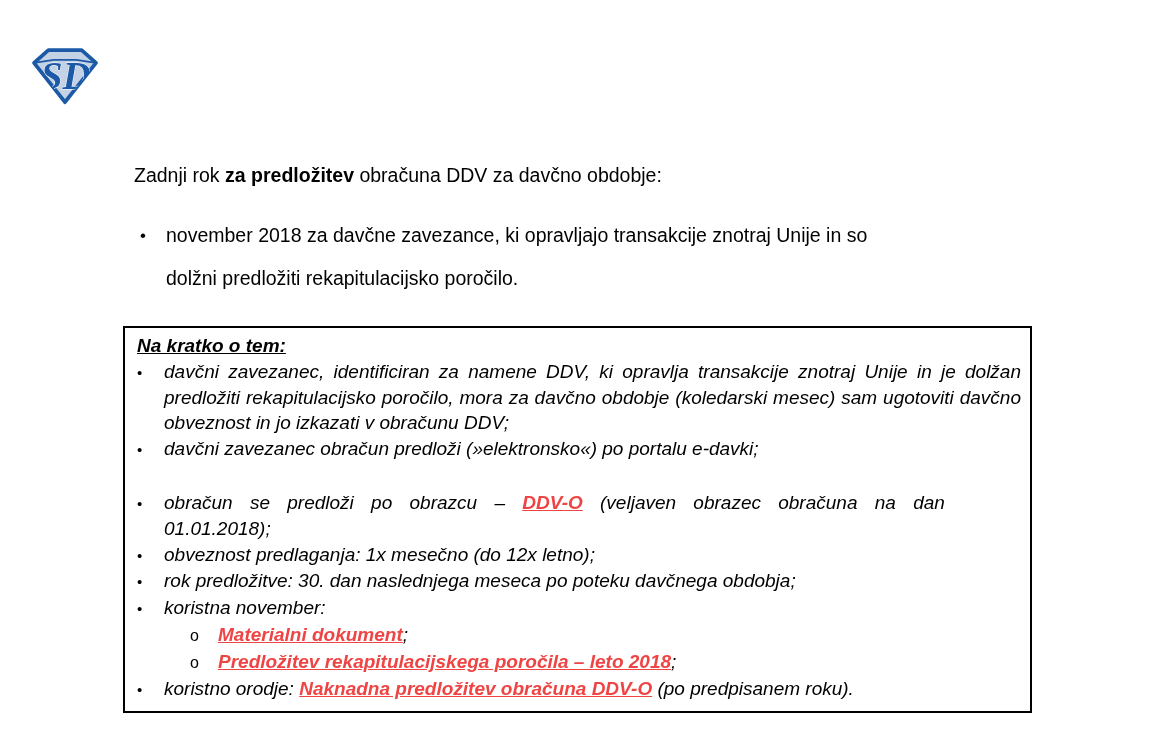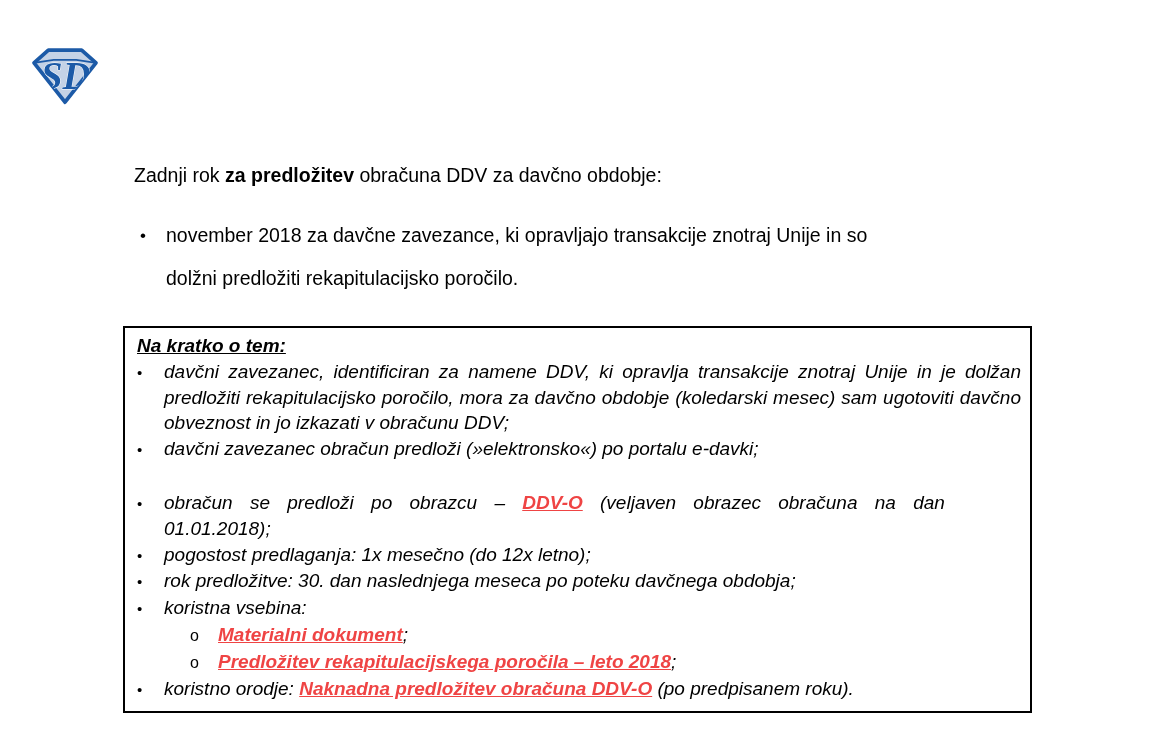--- a/index.html
+++ b/index.html
@@ -92,31 +92,31 @@
 
     <div class="spacer"></div>
 
     <div class="bitem">
       <span class="bmarker">•</span>
       <span class="itext"><span class="stretch"><span>obračun se predloži po obrazcu – </span><a class="doclink">DDV-O</a><span> (veljaven obrazec obračuna na dan</span></span><br><span>01.01.2018);</span></span>
     </div>
 
     <div class="bitem">
       <span class="bmarker">•</span>
-      <span class="itext">pogostost predlaganja: 1x mesečno (do 12x letno);</span>
+      <span class="itext">obveznost predlaganja: 1x mesečno (do 12x letno);</span>
     </div>
 
     <div class="bitem">
       <span class="bmarker">•</span>
       <span class="itext">rok predložitve: 30. dan naslednjega meseca po poteku davčnega obdobja;</span>
     </div>
 
     <div class="bitem">
       <span class="bmarker">•</span>
-      <span class="itext">koristna vsebina:</span>
+      <span class="itext">koristna november:</span>
     </div>
 
     <div class="bitem sub">
       <span class="bmarker">o</span>
       <span class="itext"><a class="doclink">Materialni dokument</a><span>;</span></span>
     </div>
 
     <div class="bitem sub">
       <span class="bmarker">o</span>
       <span class="itext"><a class="doclink">Predložitev rekapitulacijskega poročila – leto 2018</a><span>;</span></span>

